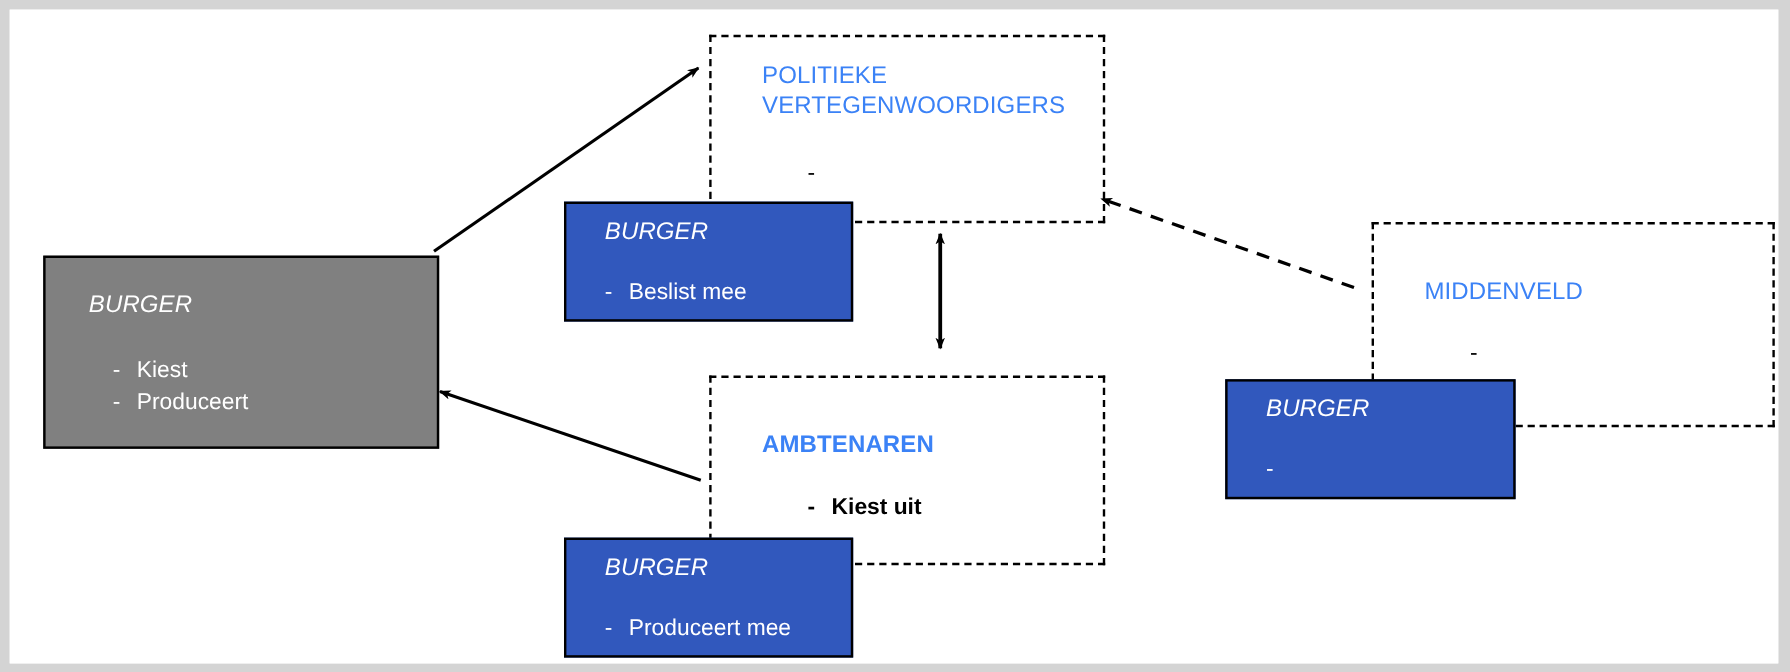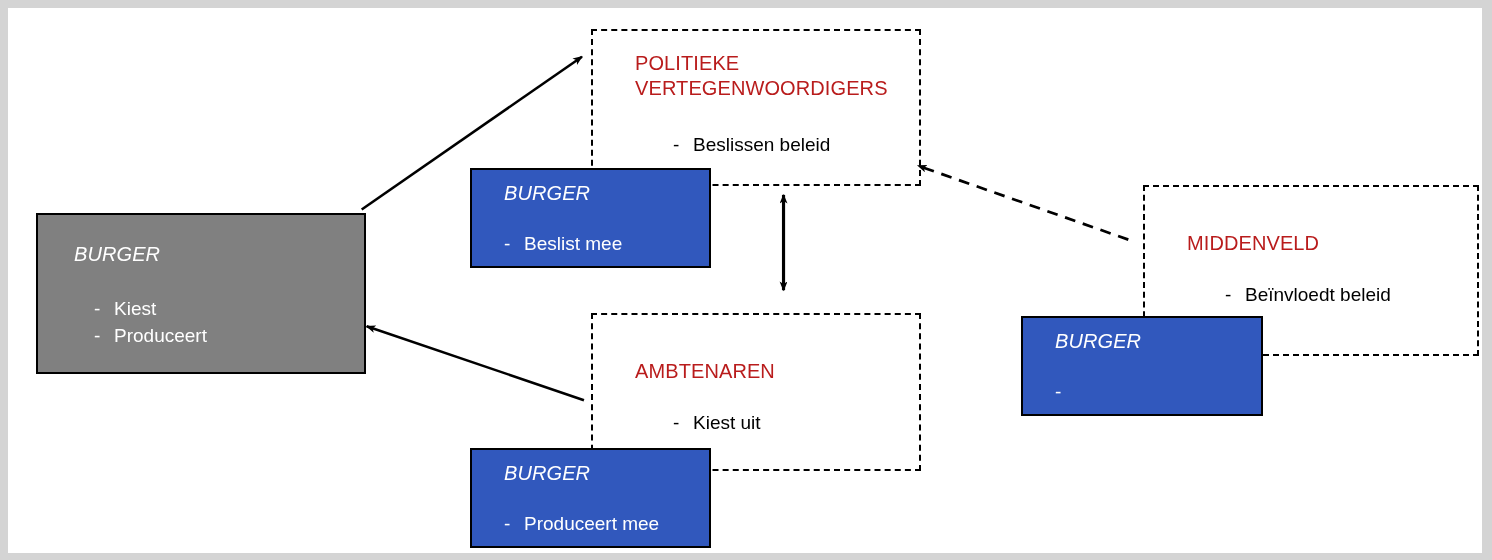--- a/index.html
+++ b/index.html
@@ -51,21 +51,21 @@
     background: #3158bd;
     border: 2px solid #000000;
   }
   .node-title {
     position: absolute;
     font-size: 20px;
     line-height: 25px;
     white-space: pre-line;
     letter-spacing: 0.1px;
   }
-  .node-title.dark { color: #b91c1c; }
+  .node-title.dark { color: #3b82f6; }
   .node-title.light { color: #ffffff; font-style: italic; }
   .bullets {
     position: absolute;
     margin: 0;
     padding: 0;
     list-style: none;
     font-size: 19px;
     line-height: 27px;
   }
   .bullets.dark { color: #000000; }
@@ -105,41 +105,39 @@
 
       <line x1="1134" y1="238" x2="921" y2="162" stroke="#000000" stroke-width="2.8" stroke-dasharray="11 8" marker-end="url(#arrowhead)"></line>
     </svg>
 
     <div class="node node-dashed" style="left:583px; top:21px; width:330px; height:157px;">
       <div class="node-title dark" style="left:42px; top:20px;">POLITIEKE
 VERTEGENWOORDIGERS</div>
       <ul class="bullets dark" style="left:80px; top:100px;">
         <li>
             <span class="dash">-</span>
-            <span>Beslissen beleid</span>
           </li>
       </ul>
     </div>
 
-    <div class="node node-dashed" style="left:583px; top:305px; width:330px; height:158px;">
+    <div class="node node-dashed" style="left:583px; top:305px; width:330px; height:158px;font-weight:bold;">
       <div class="node-title dark" style="left:42px; top:44px;">AMBTENAREN</div>
       <ul class="bullets dark" style="left:80px; top:94px;">
         <li>
             <span class="dash">-</span>
             <span>Kiest uit</span>
           </li>
       </ul>
     </div>
 
     <div class="node node-dashed" style="left:1135px; top:177px; width:336px; height:171px;">
       <div class="node-title dark" style="left:42px; top:44px;">MIDDENVELD</div>
       <ul class="bullets dark" style="left:80px; top:94px;">
         <li>
             <span class="dash">-</span>
-            <span>Beïnvloedt beleid</span>
           </li>
       </ul>
     </div>
 
     <div class="node node-solid-gray" style="left:28px; top:205px; width:330px; height:161px;">
       <div class="node-title light" style="left:36px; top:27px;">BURGER</div>
       <ul class="bullets light" style="left:56px; top:80px;">
         <li>
             <span class="dash">-</span>
             <span>Kiest</span>

